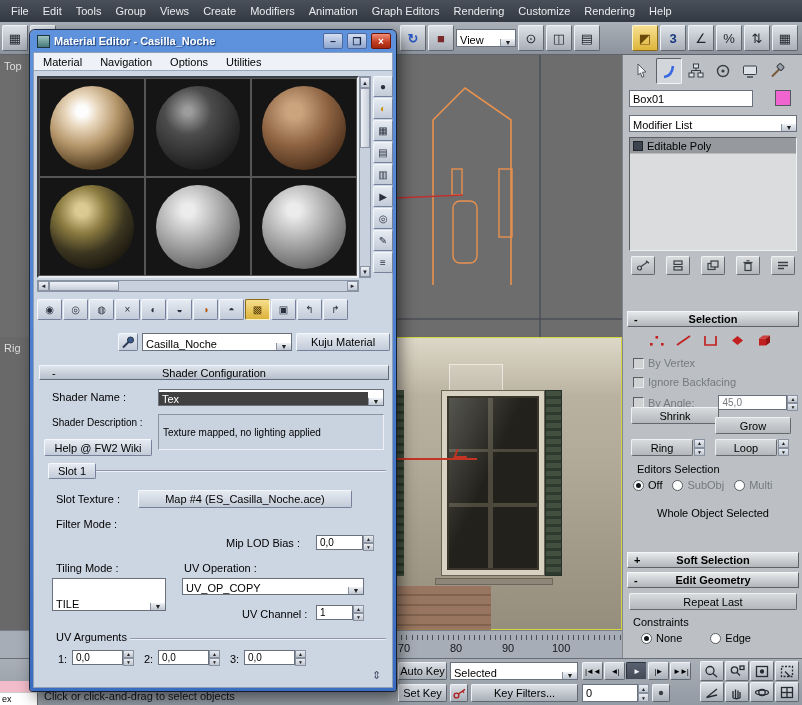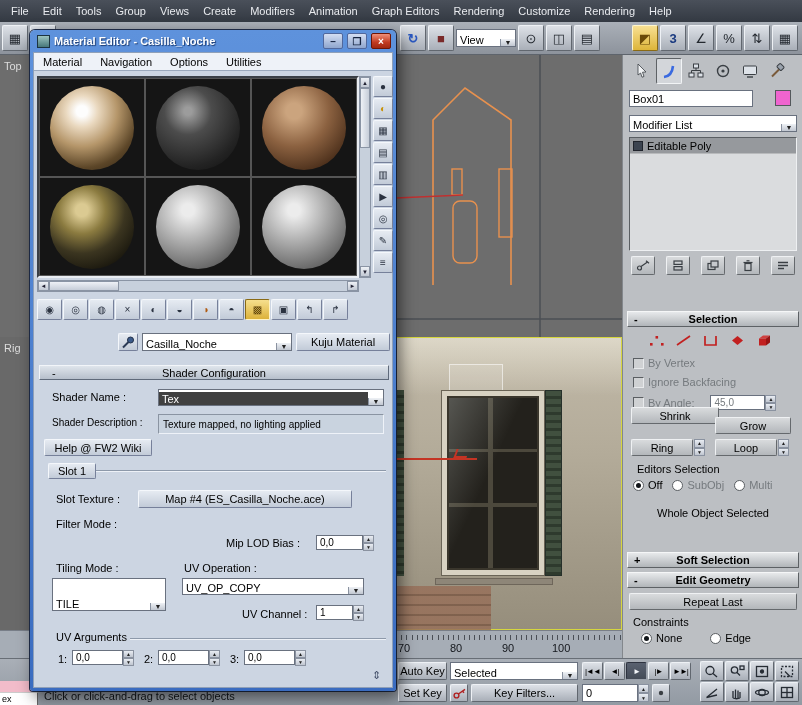--- a/index.html
+++ b/index.html
@@ -309,21 +309,21 @@
         <polygon points="11,12.5 15,9.5 15,2.5 11,5.5" fill="#981414"></polygon>
         <rect x="4" y="5.5" width="7" height="7" fill="#c22020"></rect>
       </svg>
   </div>
 
   <div style="left:10px;top:302px"><span class="cb disbox"></span><span class="dis lbl">By Vertex</span></div>
   <div style="left:10px;top:321px"><span class="cb disbox"></span><span class="dis lbl">Ignore Backfacing</span></div>
   <div style="left:10px;top:340px;display:flex;align-items:center">
     <span class="cb disbox"></span>
     <span class="dis lbl">By Angle:</span>
-    <span class="spin" style="width:66px;margin-left:16px">
+    <span class="spin" style="width:80px;margin-left:24px">
       <span class="sval dis">45,0</span>
       <span class="sarr">
           <span>▲</span>
           <span>▼</span>
         </span>
     </span>
   </div>
 
   <div class="pbtn" style="left:8px;top:352px;width:88px">
       <span>Shrink</span>
@@ -569,21 +569,21 @@
       <span>Shader Configuration</span>
     </div>
 
     <span class="lbl" style="left:18px;top:338px">Shader Name :</span>
     <div class="combo" style="left:124px;top:336px;width:226px;height:17px">
       <span class="val hl">Tex</span>
       <span class="dd">▼</span>
     </div>
 
     <span class="lbl" style="left:18px;top:364px;font-size:10px">Shader Description :</span>
-    <div class="sunken" style="left:124px;top:361px;width:226px;height:20px">
+    <div class="sunken" style="left:124px;top:361px;width:226px;height:36px">
         <span>Texture mapped, no lighting applied</span>
       </div>
 
     <div class="mbtn" style="left:10px;top:386px;width:108px;height:17px">
         <span>Help @ FW2 Wiki</span>
       </div>
 
     <div class="grpline" style="left:62px;top:417px;width:290px"></div>
     <div class="mbtn" style="left:14px;top:410px;width:48px;height:16px">
         <span>Slot 1</span>

